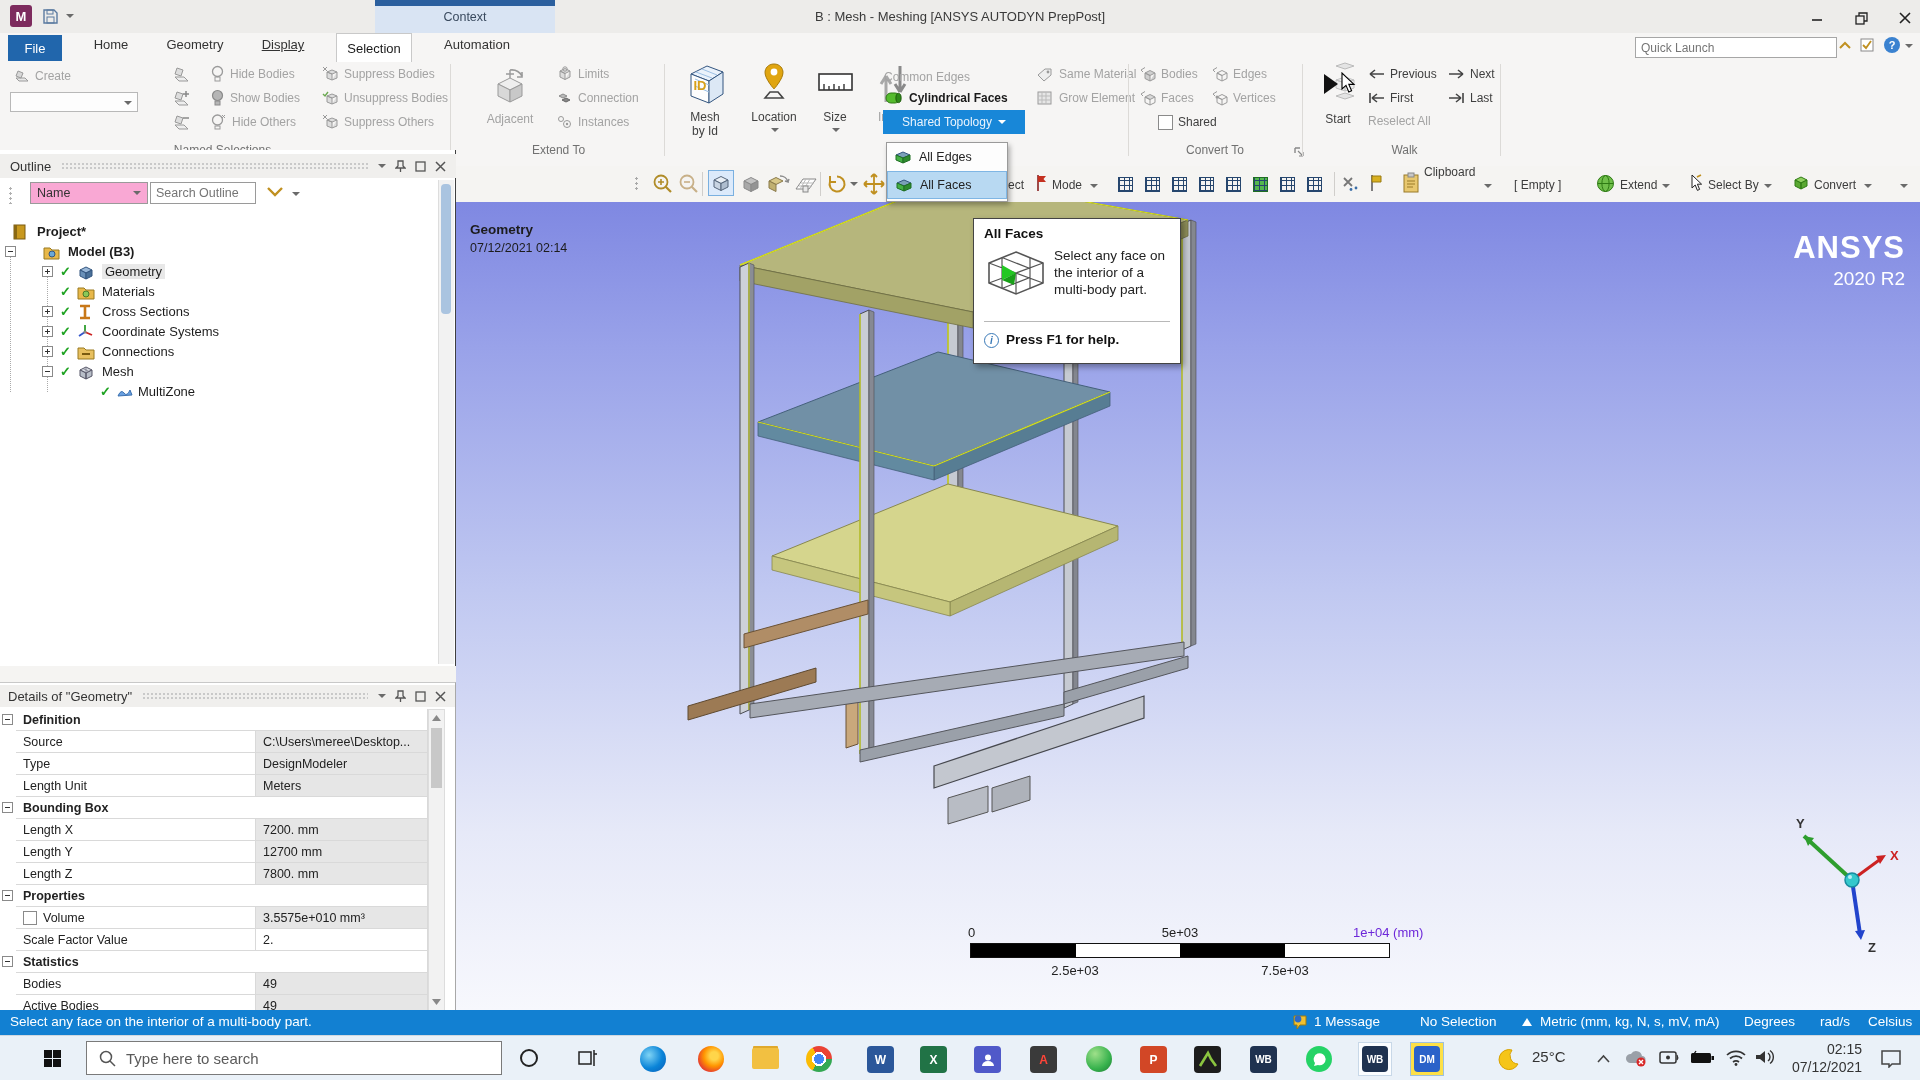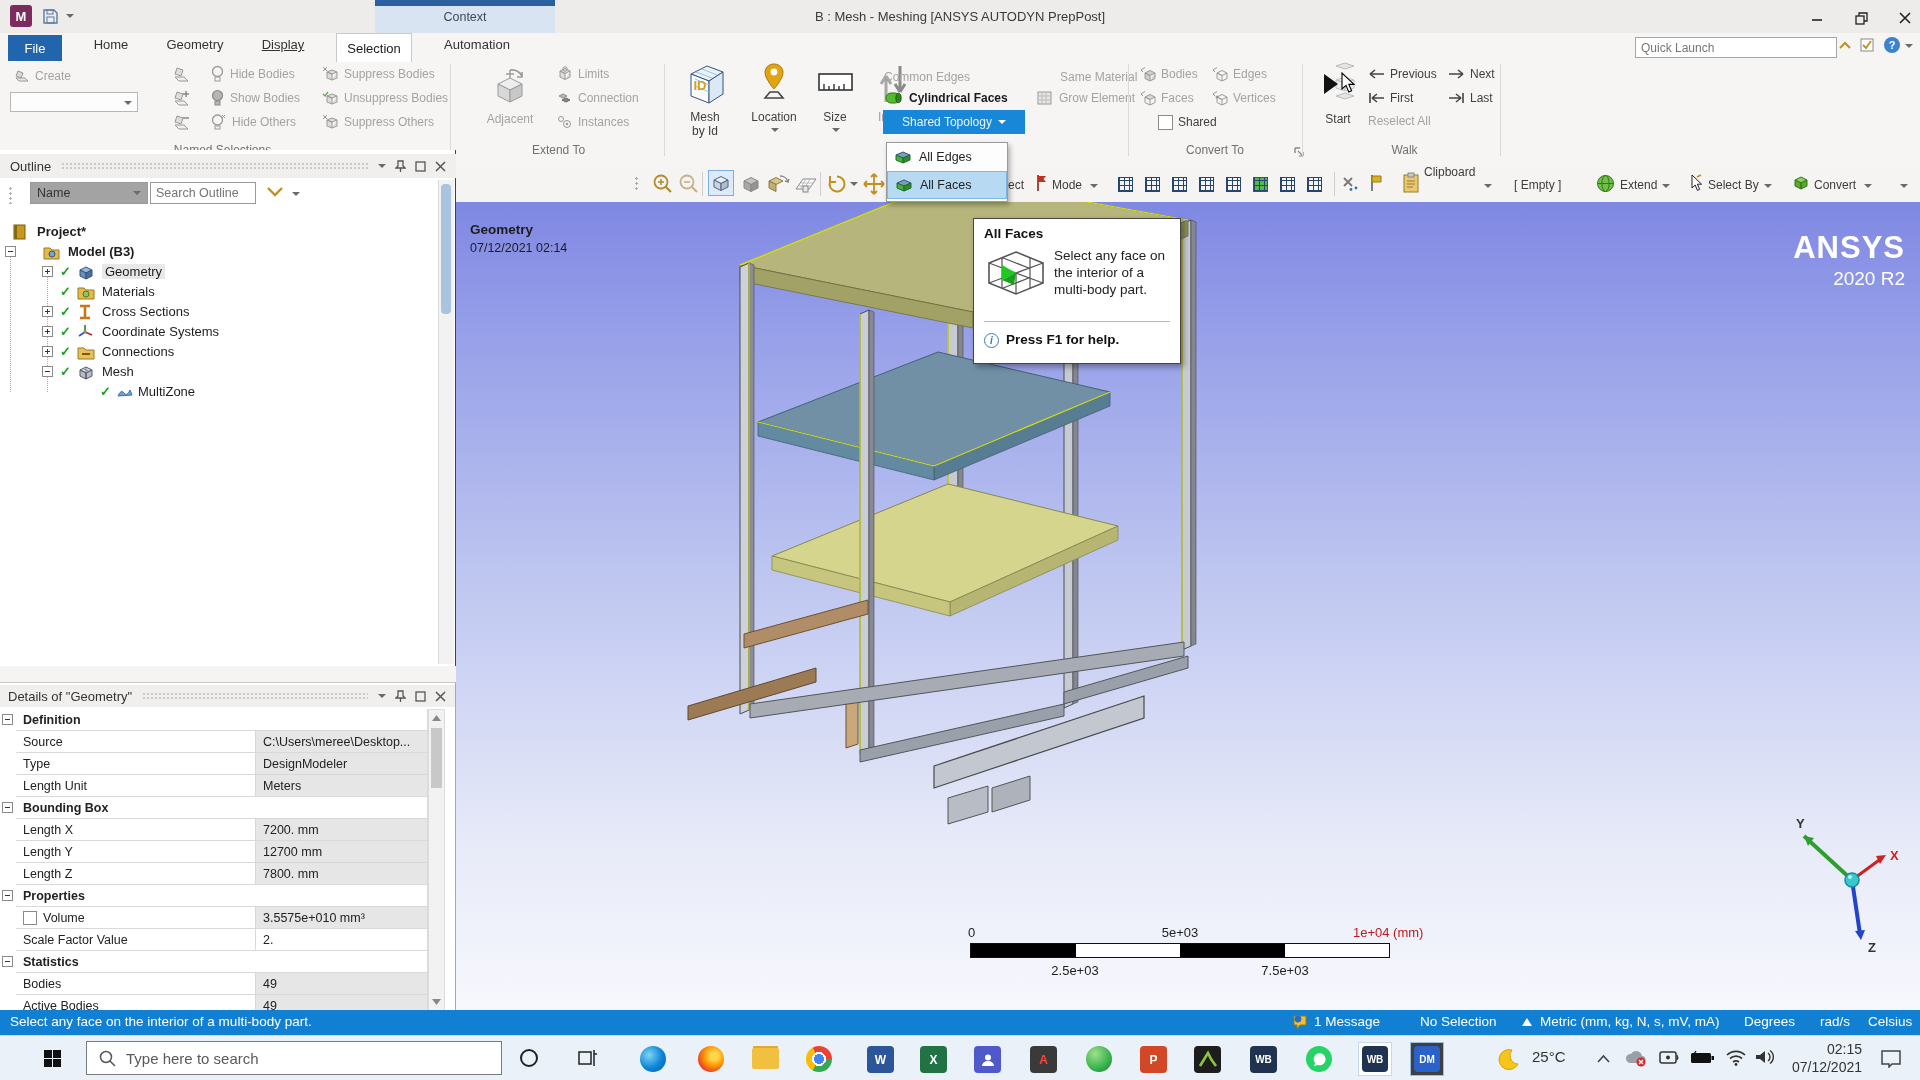--- a/index.html
+++ b/index.html
@@ -247,21 +247,21 @@
       <svg width="20" height="14">
           <rect x="2" y="2" width="14" height="10" rx="5" fill="#55bb2e" stroke="#2e7a14"></rect>
           <ellipse cx="14.5" cy="7" rx="2.6" ry="4.6" fill="#2e8a18" stroke="#1e5e0c"></ellipse>
         </svg>
       <span class="lbl" style="color:#1a1a1a;font-weight:bold;">Cylindrical Faces</span>
     </div>
     <div class="abs" style="left:883px;top:48px;width:142px;height:24px;background:#1887d8;display:flex;align-items:center;justify-content:center;gap:6px;">
       <span style="font-size:12px;color:#eaf4fd;">Shared Topology</span>
         <span class="caret w"></span>
     </div>
-    <div class="abs row" style="left:1060px;top:2px;flex-direction:column;">
+    <div class="abs row" style="left:1036px;top:2px;">
       <svg width="18" height="15">
           <path d="M2,8 l7,-6 h6 v6 l-7,6 z" fill="#eee" stroke="#9a9a9a"></path>
           <circle cx="12" cy="5" r="1.4" fill="#9a9a9a"></circle>
         </svg>
       <span class="lbl dis">Same Material</span>
     </div>
     <div class="abs row" style="left:1036px;top:26px;">
       <svg width="18" height="16">
           <rect x="2" y="2" width="13" height="12" fill="#e6e6e6" stroke="#9a9a9a"></rect>
           <path d="M2,6 h13 M2,10 h13 M6,2 v12 M10,2 v12" stroke="#bbb"></path>
@@ -496,21 +496,21 @@
   <div class="abs" style="left:470px;top:222px;font-weight:bold;font-size:13.5px;color:#1c1c1c;">Geometry</div>
   <div class="abs" style="left:470px;top:241px;font-size:12.5px;color:#1c1c1c;">07/12/2021 02:14</div>
   <div class="abs" style="left:1740px;top:230px;width:165px;text-align:right;color:#fff;">
     <div style="font-weight:bold;font-size:31px;letter-spacing:1px;">ANSYS</div>
     <div style="font-size:19px;margin-top:2px;">2020 R2</div>
   </div>
 
   <div class="abs" style="left:965px;top:925px;width:510px;height:60px;">
     <div class="abs" style="left:3px;top:0;font-size:13px;color:#222;">0</div>
     <div class="abs" style="left:175px;top:0;width:80px;text-align:center;font-size:13px;color:#222;">5e+03</div>
-    <div class="abs" style="left:388px;top:0;width:115px;text-align:left;font-size:13px;color:#b91c1c;">1e+04 (mm)</div>
+    <div class="abs" style="left:388px;top:0;width:115px;text-align:left;font-size:13px;color:#6d28d9;">1e+04 (mm)</div>
     <div class="abs" style="left:5px;top:18px;width:420px;height:15px;border:1px solid #111;box-sizing:border-box;display:flex;">
       <div style="width:25%;background:#000;"></div>
         <div style="width:25%;background:#fff;"></div>
         <div style="width:25%;background:#000;"></div>
         <div style="width:25%;background:#fff;"></div>
     </div>
     <div class="abs" style="left:70px;top:38px;width:80px;text-align:center;font-size:13px;color:#222;">2.5e+03</div>
     <div class="abs" style="left:280px;top:38px;width:80px;text-align:center;font-size:13px;color:#222;">7.5e+03</div>
   </div>
 
@@ -572,21 +572,21 @@
           </svg>
         <svg width="11" height="11">
             <rect x="1" y="1" width="9" height="9" fill="none" stroke="#555" stroke-width="1.3"></rect>
           </svg>
         <svg width="11" height="11">
             <path d="M1,1 L10,10 M10,1 L1,10" stroke="#555" stroke-width="1.5"></path>
           </svg>
       </span>
     </div>
     <span class="abs" style="left:8px;top:36px;width:5px;height:18px;background-image:radial-gradient(#b0b0b0 1px,transparent 1.2px);background-size:5px 5px;"></span>
-    <div class="abs" style="left:30px;top:32px;width:118px;height:22px;background:#a3a3a3;border:1px solid #9a9a9a;box-sizing:border-box;display:flex;align-items:center;justify-content:space-between;padding:0 6px;">
+    <div class="abs" style="left:30px;top:32px;width:118px;height:22px;background:#f9a8d4;border:1px solid #9a9a9a;box-sizing:border-box;display:flex;align-items:center;justify-content:space-between;padding:0 6px;">
       <span style="font-size:12.5px;color:#333;">Name</span>
         <span class="caret"></span>
     </div>
     <input class="abs" style="left: 150px; top: 32px; width: 106px; height: 22px; border: 1px solid rgb(154, 154, 154); box-sizing: border-box; font-size: 12.5px; padding: 0px 5px; color: rgb(85, 85, 85);" placeholder="Search Outline">
     <span class="abs" style="left:266px;top:34px;"><svg width="20" height="16">
           <path d="M2,4 L9,11 L16,4" fill="none" stroke="#c09020" stroke-width="2.4"></path>
         </svg></span>
     <span class="caret abs" style="left:292px;top:42px;"></span>
 
     <div class="abs" style="left:10px;top:100px;height:142px;border-left:1px dotted #aaa;"></div>
@@ -832,21 +832,21 @@
     <span class="abs" style="left:1306px;top:10px;width:26px;height:26px;border-radius:50%;background:#25d366;display:flex;align-items:center;justify-content:center;">
         <svg width="14" height="14">
           <path d="M3,11 a6,6 0 1 1 3,2 l-4,1 z" fill="#fff"></path>
         </svg>
       </span>
     <span class="abs" style="left:1358px;top:6px;width:34px;height:34px;background:#fbfdff;border:1px solid #c8d8e8;box-sizing:border-box;display:flex;align-items:center;justify-content:center;">
         <span class="tile" style="width:26px;height:26px;background:#1f3250;font-size:10px;">
           <span>WB</span>
         </span>
       </span>
-    <span class="abs" style="left:1410px;top:6px;width:34px;height:34px;background:#404040;border:1px solid #9cc0e0;box-sizing:border-box;display:flex;align-items:center;justify-content:center;">
+    <span class="abs" style="left:1410px;top:6px;width:34px;height:34px;background:#fde047;border:1px solid #9cc0e0;box-sizing:border-box;display:flex;align-items:center;justify-content:center;">
         <span class="tile" style="width:26px;height:26px;background:#2a62c9;font-size:10px;">
           <span>DM</span>
         </span>
       </span>
 
     <span class="abs" style="left:1496px;top:11px;"><svg width="24" height="24">
           <path d="M16,3 a10,10 0 1 0 6,14 a8.5,8.5 0 0 1 -6,-14 z" fill="#f5c518" stroke="#d8a200"></path>
         </svg></span>
     <span class="abs" style="left:1532px;top:12px;font-size:15px;color:#333;">25°C</span>
     <span class="abs" style="left:1596px;top:15px;"><svg width="15" height="12">

